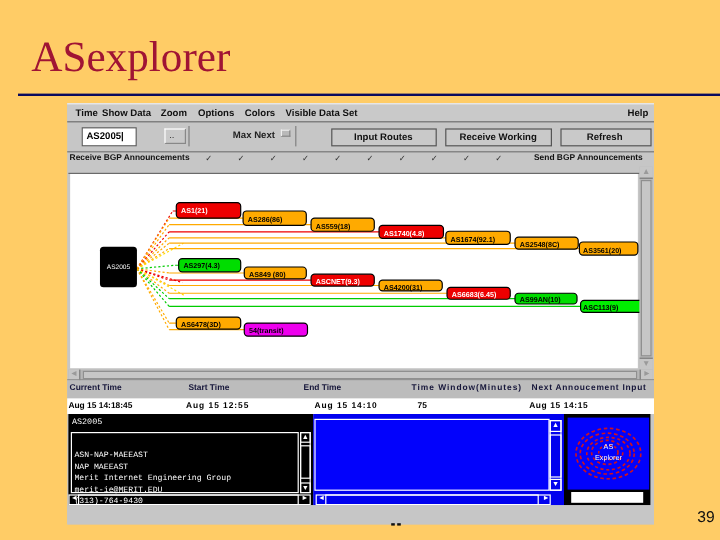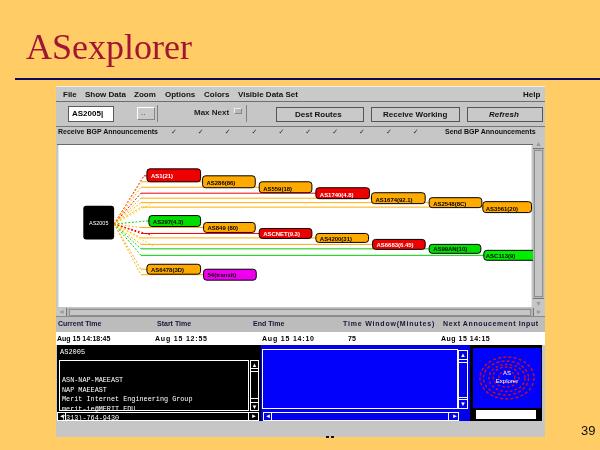--- a/index.html
+++ b/index.html
@@ -10,43 +10,43 @@
 </style>
 </head>
 <body>
 
   <div class="t" style="left:26px;top:26px;font-family:'Liberation Serif',serif;font-size:36px;color:#A01434;">ASexplorer</div>
   <div class="abs" style="left:15px;top:78px;width:585px;height:2px;background:#0a0a5e;"></div>
 
   <div class="abs" style="left:56px;top:86px;width:489px;height:351px;background:#c6c6c6;"></div>
 
   <div class="abs" style="left:56px;top:86px;width:489px;height:16px;background:#c9c9c9;border-top:1px solid #eeeeee;border-bottom:1px solid #6e6e6e;box-sizing:border-box;"></div>
-  <div class="t" style="left:63px;top:90px;font-size:8px;color:#111;font-weight:bold;">File</div>
+  <div class="t" style="left:63px;top:90px;font-size:8px;color:#111;font-weight:bold;">Time</div>
   <div class="t" style="left:85px;top:90px;font-size:8px;color:#111;font-weight:bold;">Show Data</div>
   <div class="t" style="left:134px;top:90px;font-size:8px;color:#111;font-weight:bold;">Zoom</div>
   <div class="t" style="left:165px;top:90px;font-size:8px;color:#111;font-weight:bold;">Options</div>
   <div class="t" style="left:204px;top:90px;font-size:8px;color:#111;font-weight:bold;">Colors</div>
   <div class="t" style="left:238px;top:90px;font-size:8px;color:#111;font-weight:bold;text-align:right;">Visible Data Set</div>
   <div class="t" style="left:523px;top:90px;font-size:8px;color:#111;font-weight:bold;">Help</div>
 
   <div class="abs" style="left:68px;top:106px;width:46px;height:16px;background:#ffffff;border:1px solid #5a5a5a;box-sizing:border-box;"></div>
   <div class="t" style="left:72px;top:109px;font-size:8px;color:#000;font-weight:bold;">AS2005|</div>
   <div class="abs" style="left:137px;top:107px;width:18px;height:13px;background:#c9c9c9;border:1px solid #888;border-top-color:#fff;border-left-color:#fff;box-sizing:border-box;"></div>
   <div class="t" style="left:141px;top:108px;font-size:8px;color:#333;">..</div>
   <div class="abs" style="left:157px;top:105px;width:1px;height:17px;background:#808080;"></div>
   <div class="t" style="left:194px;top:108px;font-size:8px;color:#222;font-weight:bold;">Max Next</div>
   <div class="abs" style="left:234px;top:108px;width:8px;height:6px;background:#b9b9b9;border:1px solid #888;border-top-color:#eee;border-left-color:#eee;box-sizing:border-box;"></div>
   <div class="abs" style="left:246px;top:105px;width:1px;height:17px;background:#808080;"></div>
 
   <div class="abs" style="left:276px;top:107px;width:88px;height:15px;background:#c9c9c9;border:1px solid #555;box-sizing:border-box;"></div>
-  <div class="t" style="left:295px;top:110px;font-size:8px;color:#111;font-weight:bold;">Dest Routes</div>
+  <div class="t" style="left:295px;top:110px;font-size:8px;color:#111;font-weight:bold;">Input Routes</div>
   <div class="abs" style="left:371px;top:107px;width:89px;height:15px;background:#c9c9c9;border:1px solid #555;box-sizing:border-box;"></div>
   <div class="t" style="left:383px;top:110px;font-size:8px;color:#111;font-weight:bold;">Receive Working</div>
   <div class="abs" style="left:467px;top:107px;width:76px;height:15px;background:#c9c9c9;border:1px solid #555;box-sizing:border-box;"></div>
-  <div class="t" style="left:489px;top:110px;font-size:8px;color:#111;font-weight:bold;font-style:italic;">Refresh</div>
+  <div class="t" style="left:489px;top:110px;font-size:8px;color:#111;font-weight:bold;">Refresh</div>
 
   <div class="abs" style="left:56px;top:126px;width:489px;height:1px;background:#777;"></div>
   <div class="abs" style="left:57px;top:144px;width:476px;height:1px;background:#6a6a6a;"></div>
 
   <div class="t" style="left:58px;top:128px;font-size:7px;color:#111;font-weight:bold;">Receive BGP Announcements</div>
   <div class="t" style="left:445px;top:128px;font-size:7px;color:#111;font-weight:bold;">Send BGP Announcements</div>
   <div class="t" style="left:171px;top:128px;font-size:7px;color:#333;letter-spacing:21px;">✓✓✓✓✓✓✓✓✓✓</div>
 
   <svg class="abs" style="left:57px;top:145px;" width="476" height="162" viewBox="0 0 476 163">
     <rect x="0" y="0" width="476" height="163" fill="#ffffff"></rect>

